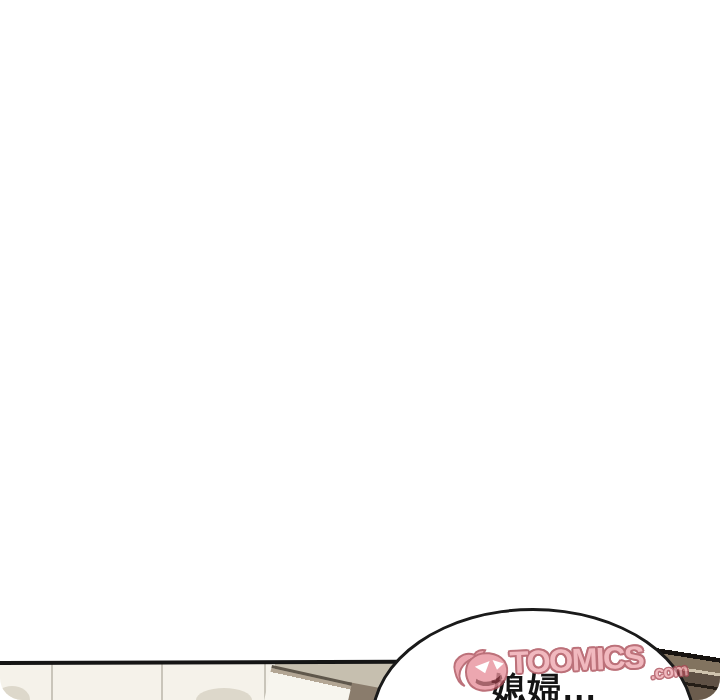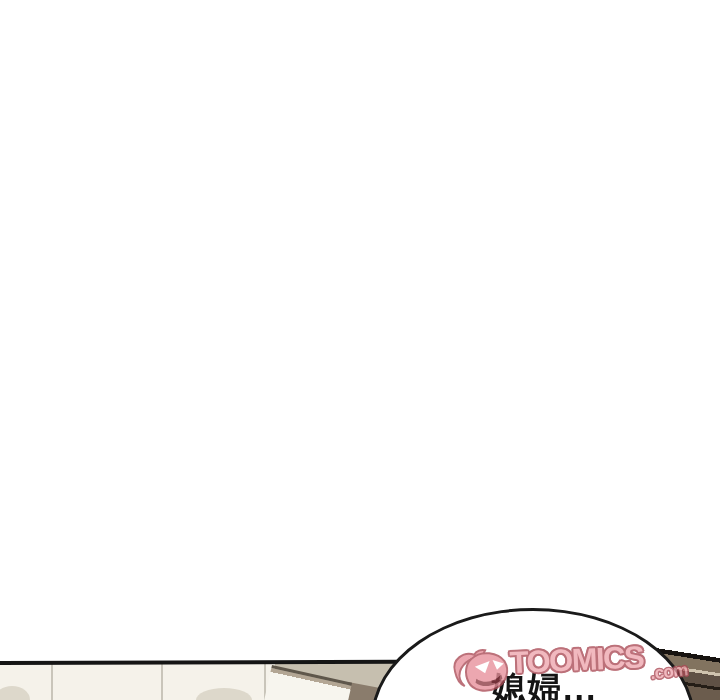--- a/index.html
+++ b/index.html
@@ -7,20 +7,21 @@
     width: 720px; height: 700px;
     overflow: hidden;
     background: #ffffff;
     font-family: "Liberation Sans", sans-serif;
   }
   #canvas {
     position: relative;
     width: 720px; height: 700px;
     overflow: hidden;
     background: #ffffff;
+    border-radius: 22px;
   }
 
   
   .panel-strip {
     position: absolute;
     left: 0; top: 662px;
     width: 720px; height: 38px;
     overflow: hidden;
     background: #f5f2ea;
     z-index: 1;

